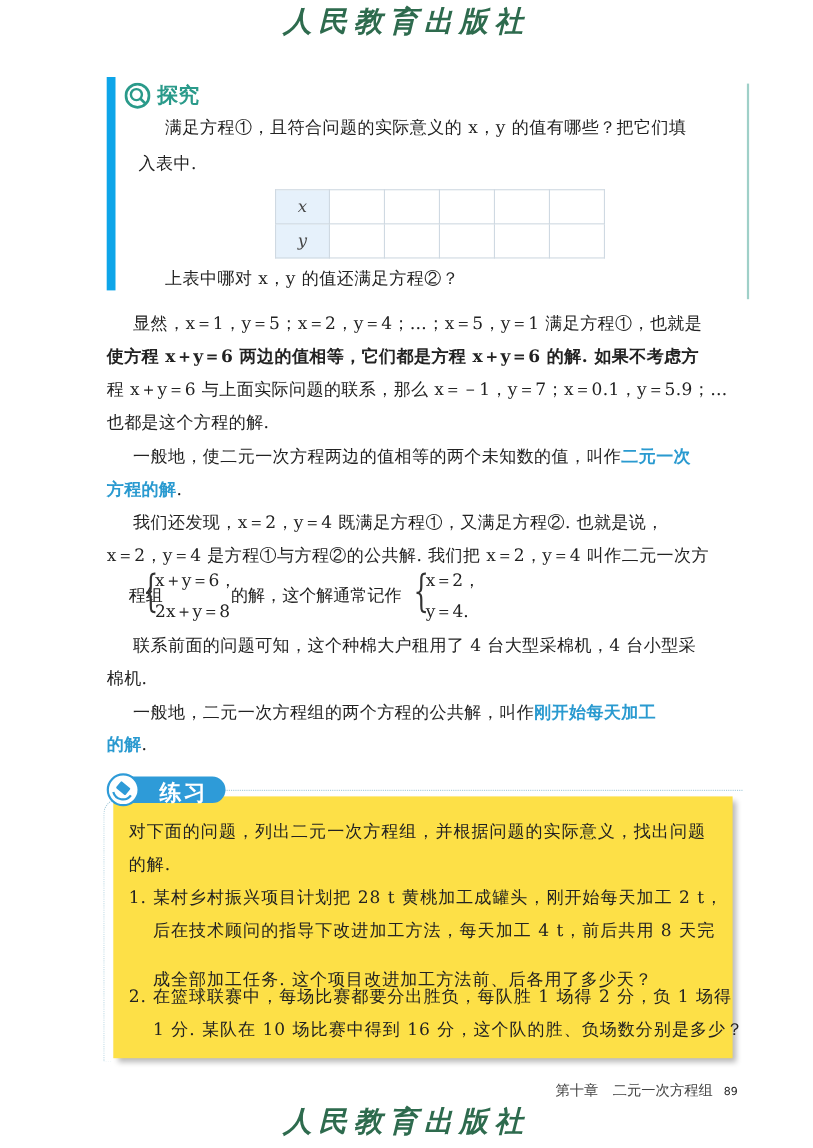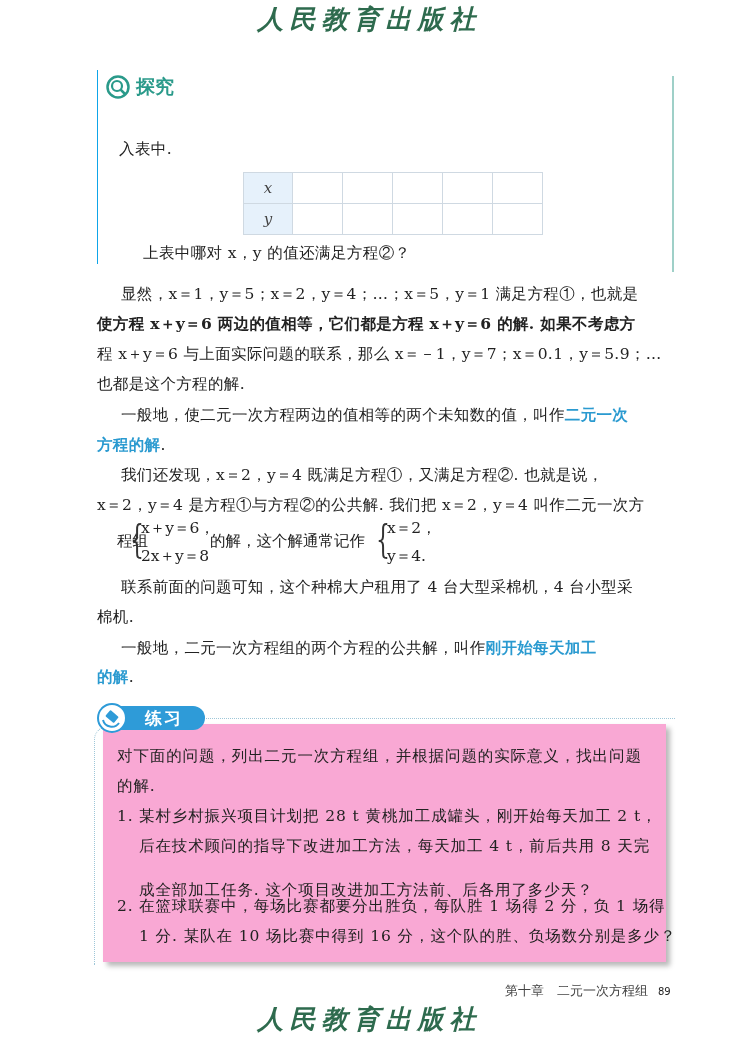--- a/index.html
+++ b/index.html
@@ -11,21 +11,21 @@
     position: absolute; left: 0; right: 0; text-align: center;
     font-family: "DejaVu Serif", serif; font-style: italic; color: #2e6b4e;
     font-size: 26px; letter-spacing: 6px; font-weight: bold;
   }
   .publisher.top { top: 2px; }
   .publisher.bottom { top: 1002px; }
 
   
   .explore {
     position: absolute; left: 97px; top: 70px; width: 576px; height: 194px;
-    border-left: 1px solid #0ea5e9;
+    border-left: 8px solid #0ea5e9;
   }
   .explore-rightline { position: absolute; right: 0; top: 6px; bottom: -8px; width: 2px; background: #9fd0c8; }
   .explore-head { position: absolute; left: 8px; top: 4px; display: flex; align-items: center; gap: 6px; }
   .explore-icon { width: 24px; height: 24px; }
   .explore-title { color: #2a9a8a; font-family: "DejaVu Sans", sans-serif; font-weight: bold; font-size: 19px; }
   .p { position: absolute; font-size: 15.5px; line-height: 20px; white-space: nowrap; letter-spacing: 0.4px; }
   .ex-p1 { left: 45px; top: 36px; }
   .ex-p2 { left: 21px; top: 69px; }
   .ex-p3 { left: 45px; top: 173px; }
 
@@ -41,48 +41,49 @@
   .hl { color: #2a9ad0; font-family: "DejaVu Sans", sans-serif; font-weight: bold; }
 
   .sys { position: absolute; font-size: 15.5px; }
   .brace { position: absolute; font-size: 40px; line-height: 40px; font-weight: 100; color: #333; font-family: "DejaVu Serif", serif; transform: scaleX(0.55); transform-origin: left top; }
 
   
   .practice-line { position: absolute; left: 200px; top: 718px; width: 475px; border-top: 1.5px dotted #9fc7d8; }
   .practice-left { position: absolute; left: 94px; top: 726px; width: 14px; height: 238px; border-left: 1.5px dotted #9fc7d8; border-top: 1.5px dotted #9fc7d8; border-top-left-radius: 14px; }
   .practice-card {
     position: absolute; left: 103px; top: 724px; width: 563px; height: 238px;
-    background: #f9a8d4; box-shadow: 4px 4px 5px rgba(0,0,0,0.28);
+    background: #fde047; box-shadow: 4px 4px 5px rgba(0,0,0,0.28);
   }
   .practice-badge {
     position: absolute; left: 101px; top: 706px; width: 104px; height: 24px;
     background: #2e9bd8; border-radius: 4px 12px 12px 4px;
   }
   .practice-icon { position: absolute; left: -4px; top: -3px; width: 30px; height: 30px; border-radius: 50%; background: #ffffff; border: 2px solid #2e9bd8; box-sizing: border-box; }
-  .practice-title { position: absolute; left: 44px; top: 1px; color: #fff; font-family: "DejaVu Sans", sans-serif; font-weight: bold; font-size: 17px; letter-spacing: 2px; }
+  .practice-title { position: absolute; left: 44px; top: 1px; color: #fff; font-family: "DejaVu Sans", sans-serif; font-weight: bold; font-size: 20px; letter-spacing: 2px; }
   .pr-p { position: absolute; font-size: 15.5px; line-height: 20px; white-space: nowrap; letter-spacing: 0.9px; }
 
   .footer { position: absolute; top: 982px; left: 505px; font-size: 13px; color: #444; white-space: nowrap; }
   .footer .pg { font-family: "DejaVu Sans", sans-serif; font-size: 10px; color: #222; margin-left: 10px; }
 </style>
 </head>
 <body>
 
 <div class="publisher top">人民教育出版社</div>
 
 <div class="explore">
   <div class="explore-rightline"></div>
   <div class="explore-head">
     <svg class="explore-icon" viewBox="0 0 24 24">
       <circle cx="12" cy="12" r="10.5" fill="none" stroke="#2a9a8a" stroke-width="2.5"></circle>
       <circle cx="11" cy="11" r="5" fill="none" stroke="#2a9a8a" stroke-width="2.2"></circle>
       <line x1="14.5" y1="14.5" x2="19" y2="19" stroke="#2a9a8a" stroke-width="2.5"></line>
     </svg>
     <span class="explore-title">探究</span>
   </div>
+  <div class="p ex-p1">满足方程①，且符合问题的实际意义的 x，y 的值有哪些？把它们填</div>
   <div class="p ex-p2">入表中.</div>
 
   <table class="xy">
     <tbody>
         <tr>
       <td class="hdr">x</td>
       <td></td>
       <td></td>
       <td></td>
       <td></td>

